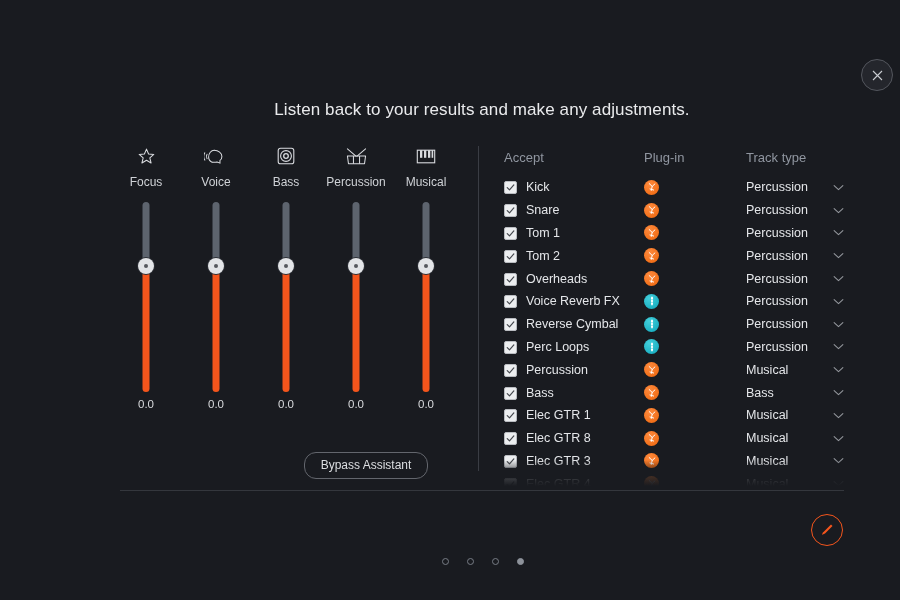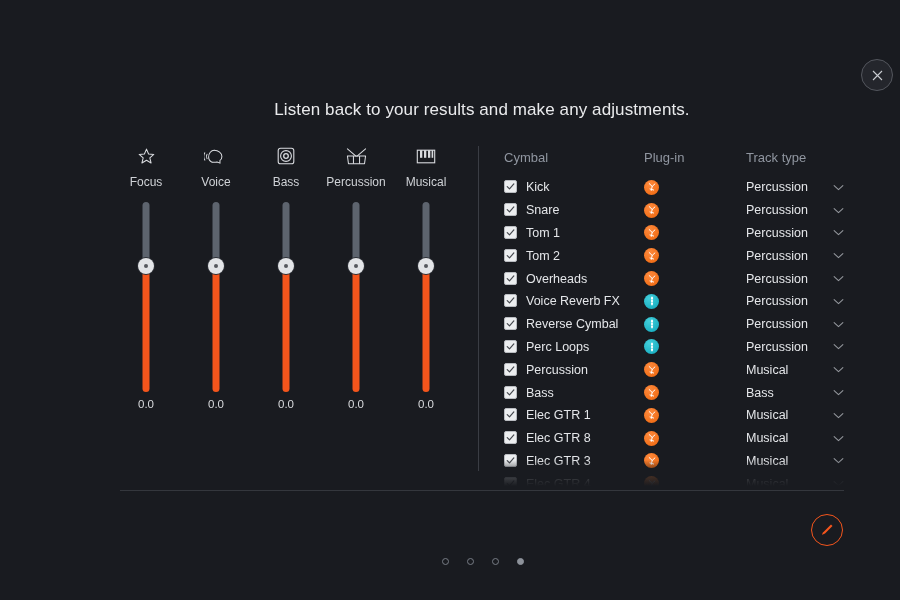--- a/index.html
+++ b/index.html
@@ -95,21 +95,21 @@
     color: #9096a0; font-size: 13px;
   }
   .col-track  { width: 140px; }
   .col-plugin { width: 102px; }
   .col-type   { width: 98px; }
 
   .tracks-body { position: relative; margin-top: 8px; }
   .track-row {
     display: flex; align-items: center; height: 22.8px;
   }
-  .cell-track { width: 140px; display: flex; align-items: flex-start; gap: 9px; }
+  .cell-track { width: 140px; display: flex; align-items: flex-end; gap: 9px; }
   .checkbox {
     width: 13px; height: 13px; border-radius: 2px;
     background: #eceef0; border: 1px solid #b9bcc1;
     display: flex; align-items: center; justify-content: center;
     flex: 0 0 auto; cursor: pointer;
   }
   .checkbox svg { display: block; }
   .track-name { font-size: 12.5px; color: #e4e6e9; white-space: nowrap; }
 
   .cell-plugin { width: 102px; display: flex; align-items: center; }
@@ -267,27 +267,30 @@
       <div class="fader">
         <div class="fader-track-top"></div>
         <div class="fader-track-bot"></div>
         <div class="fader-thumb">
             <i></i>
           </div>
       </div>
       <div class="fader-value">0.0</div>
     </div>
 
+    <div class="bypass-wrap">
+      <button class="bypass-btn">Bypass Assistant</button>
+    </div>
   </div>
 
   <div class="v-divider"></div>
 
   <div class="tracks-panel">
     <div class="tracks-head">
-      <div class="col-track">Cymbal</div>
+      <div class="col-track">Accept</div>
       <div class="col-plugin">Plug-in</div>
       <div class="col-type">Track type</div>
     </div>
     <div class="tracks-body" id="tracks-body">
         <div class="track-row">
           <div class="cell-track">
             <div class="checkbox">
               <svg width="9" height="9" viewBox="0 0 10 10">
                 <path d="M1.4 5.2 L3.9 7.7 L8.7 2.2" fill="none" stroke="#44474d" stroke-width="1.3" stroke-linecap="round" stroke-linejoin="round"></path>
               </svg>

